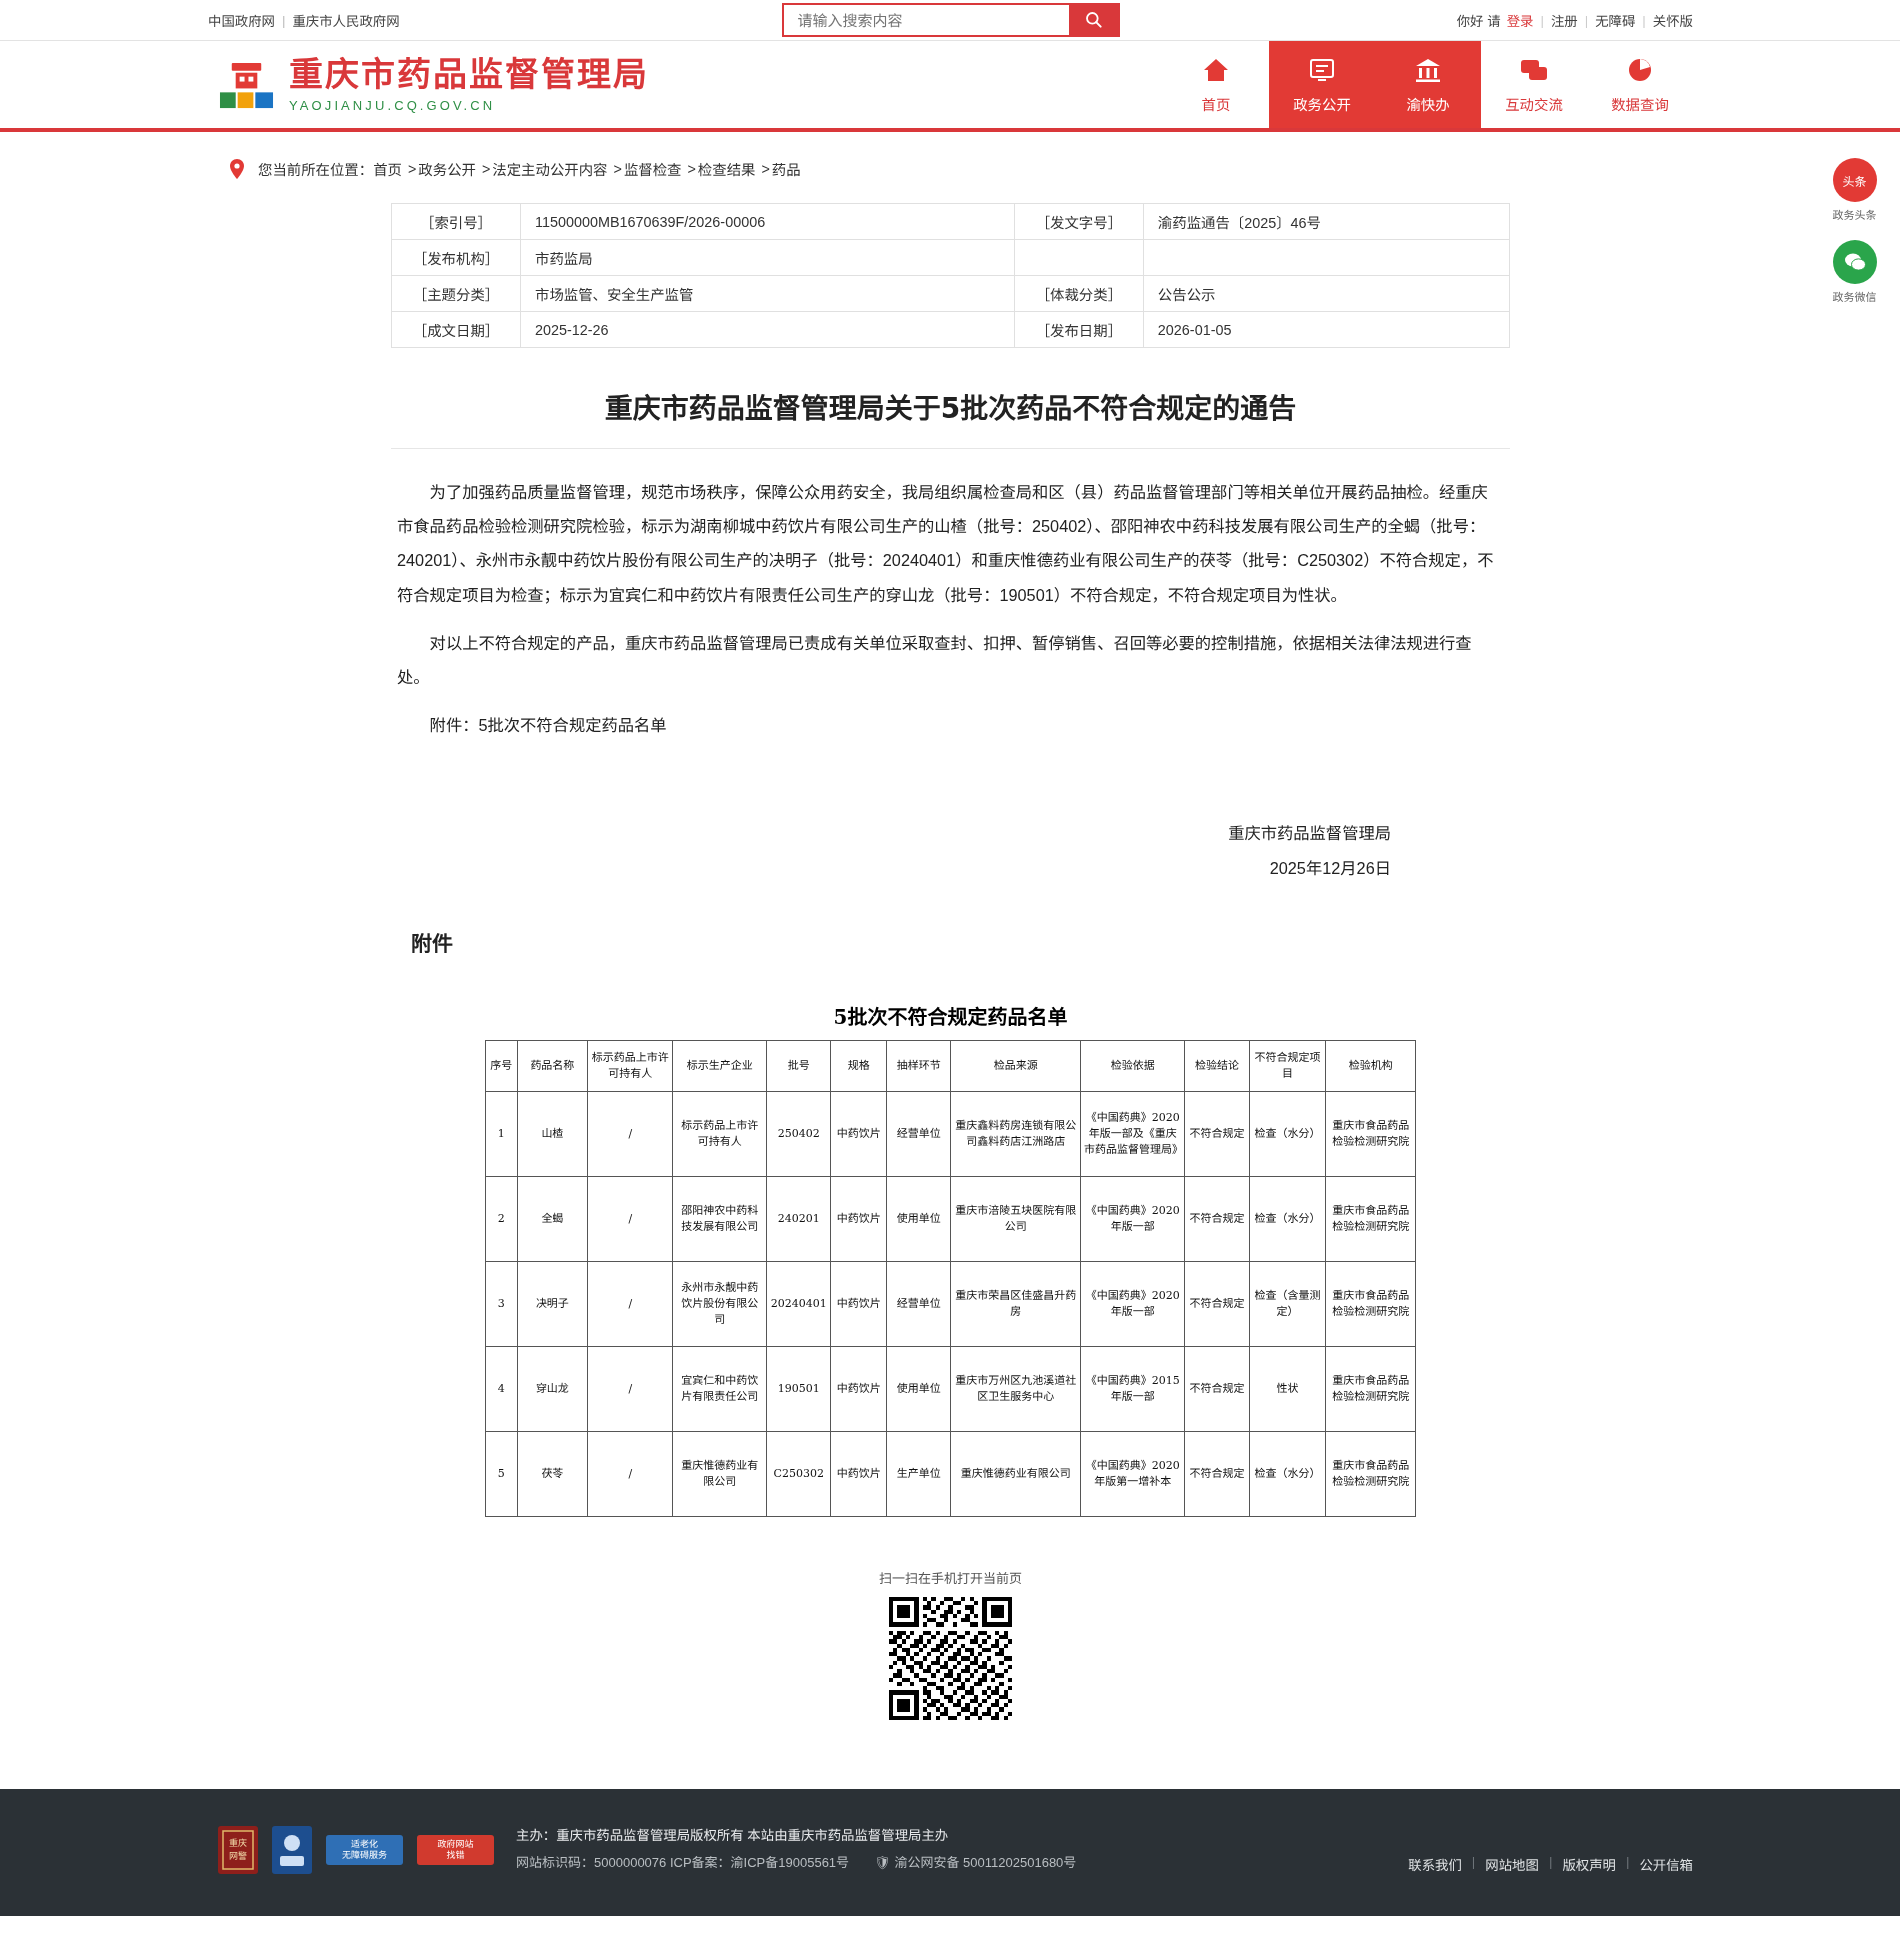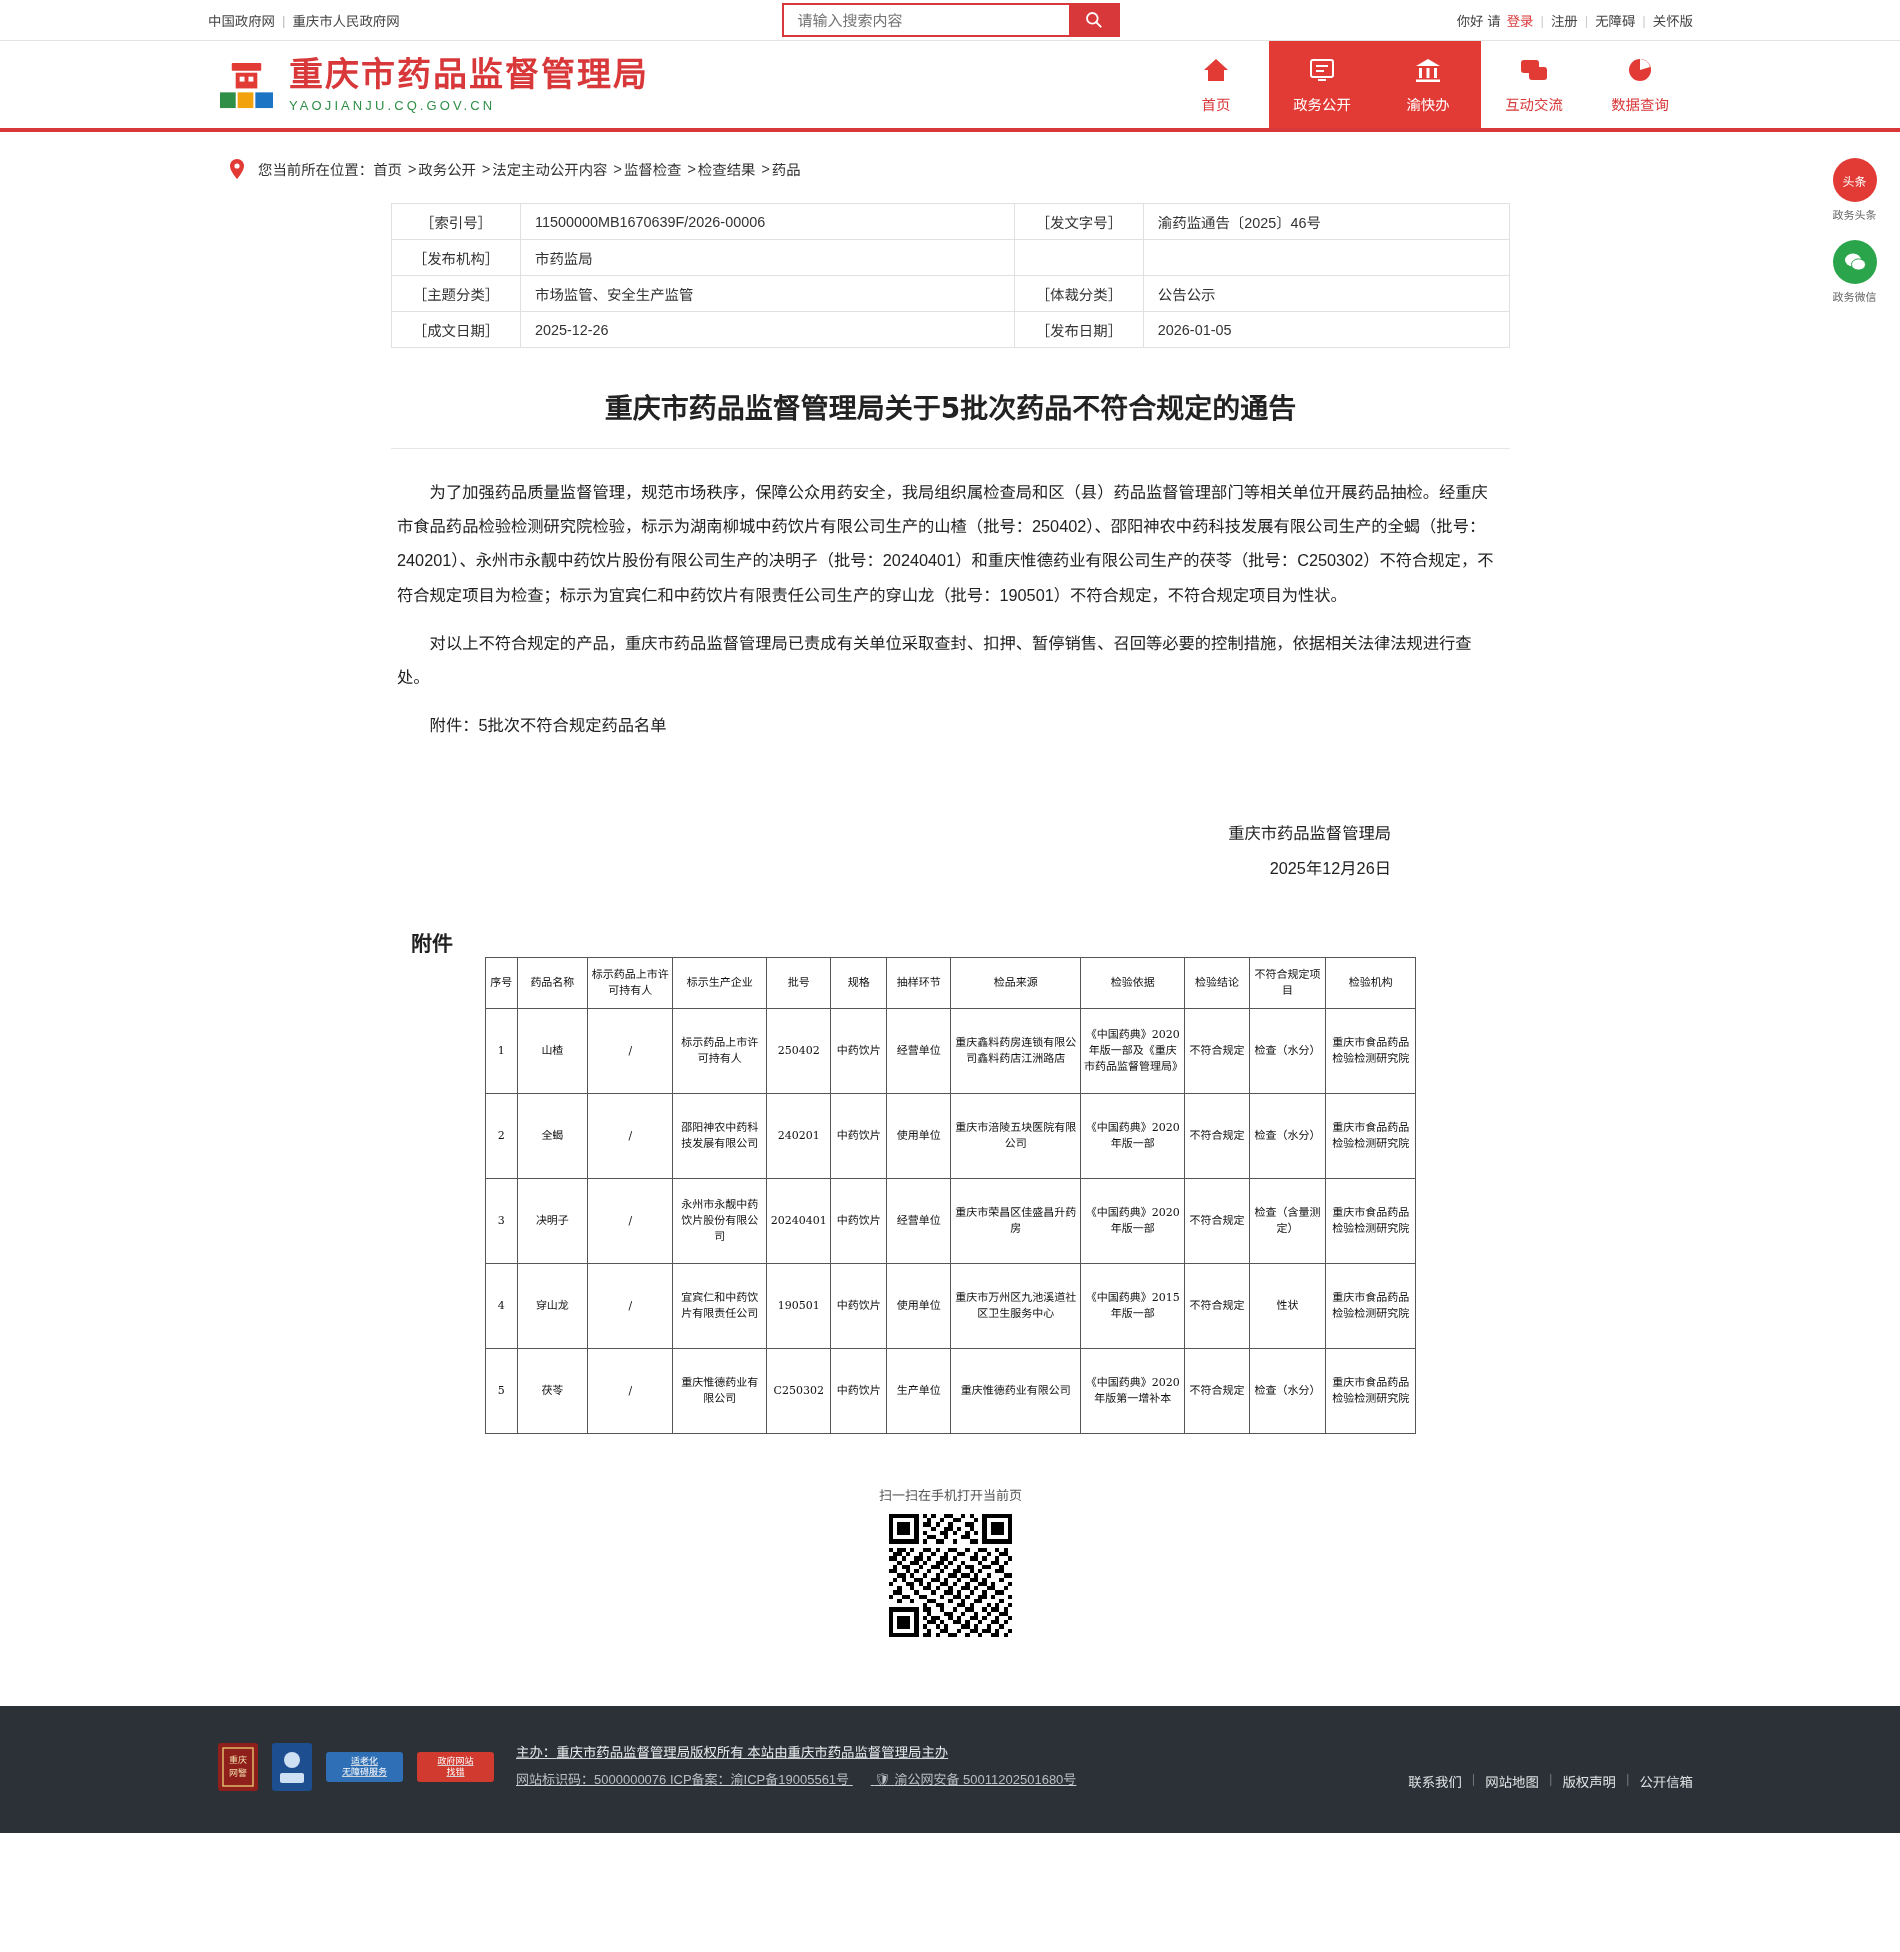--- a/index.html
+++ b/index.html
@@ -170,21 +170,21 @@
   }
   .side-ico.red{background:#e23a35}
   .side-ico.green{background:#2aa54b}
   .side-cap{font-size:11px;color:#666;}
 
   
   .footer {
     margin-top:69px; background:#2b3136; color:#cfd3d6;
     padding:34px 0 40px;
   }
-  .footer-inner { width:1485px; margin:0 auto; display:flex; align-items:center; position:relative; padding-left:10px;text-decoration:underline;}
+  .footer-inner { width:1485px; margin:0 auto; display:flex; align-items:center; position:relative; padding-left:10px;}
   .badges { display:flex; align-items:center; gap:14px; }
   .badge-sq { width:40px;height:48px; }
   .badge-wide { width:77px;height:30px;border-radius:3px;display:flex;align-items:center;justify-content:center;font-size:9px;line-height:1.15;text-align:center;}
   .f-text { margin-left:22px; font-size:13.4px; line-height:2.0; }
   .f-text .row1 { color:#e8eaec; }
   .f-text .row2 { color:#b9bec2; font-size:13px; }
   .f-links { position:absolute; right:0; bottom:2px; font-size:13.4px; color:#dfe2e4; display:flex; gap:0; }
   .f-links a { color:#dfe2e4; text-decoration:none; }
   .f-links .sep { margin:0 10px; color:#6d7479; }
 </style>
@@ -379,20 +379,21 @@
       <p>附件：5批次不符合规定药品名单</p>
     </div>
 
     <div class="sign">
       <div>重庆市药品监督管理局</div>
       <div>2025年12月26日</div>
     </div>
 
     <div class="attach-head">附件</div>
 
+    <div class="att-title">5批次不符合规定药品名单</div>
 
     <div class="att-wrap">
       <table class="att">
         <thead>
           <tr>
             <th class="c0">序号</th>
             <th class="c1">药品名称</th>
             <th class="c2">标示药品上市许可持有人</th>
             <th class="c3">标示生产企业</th>
             <th class="c4">批号</th>

